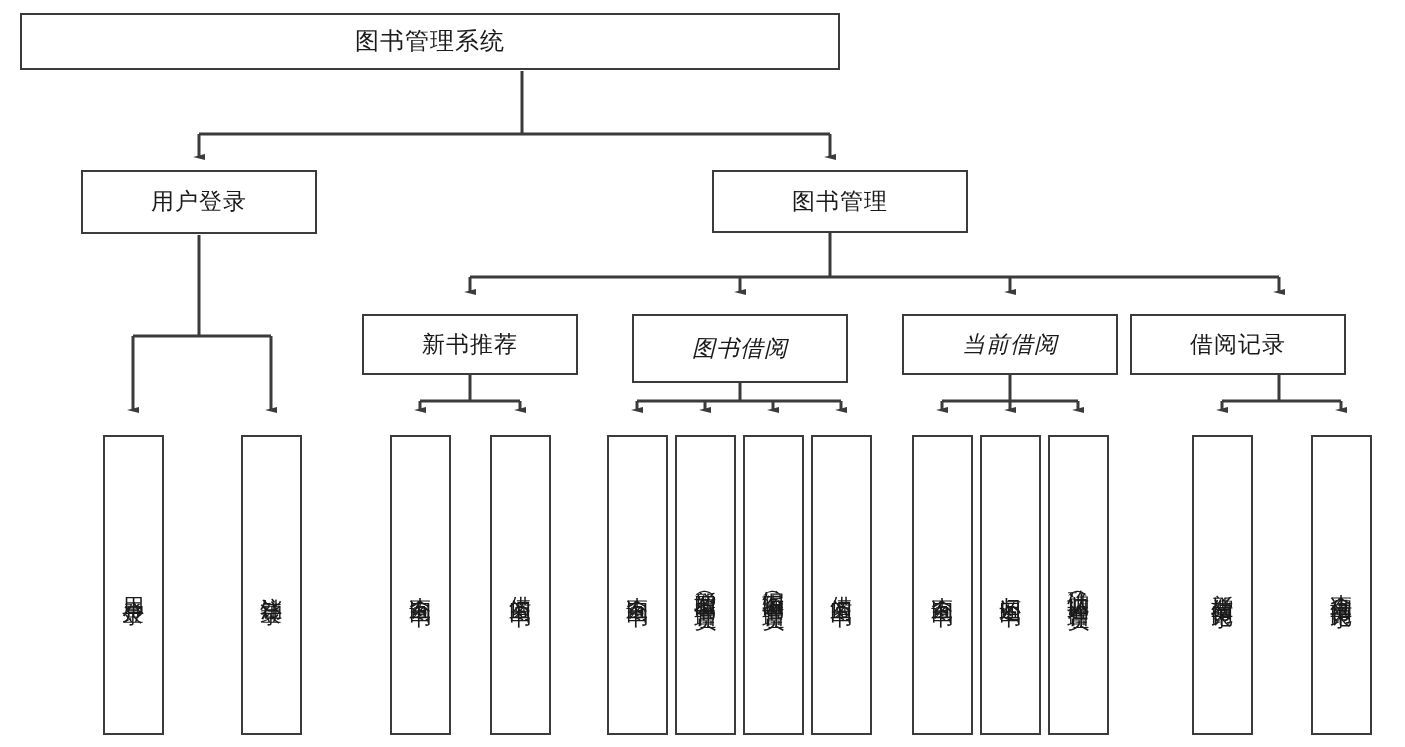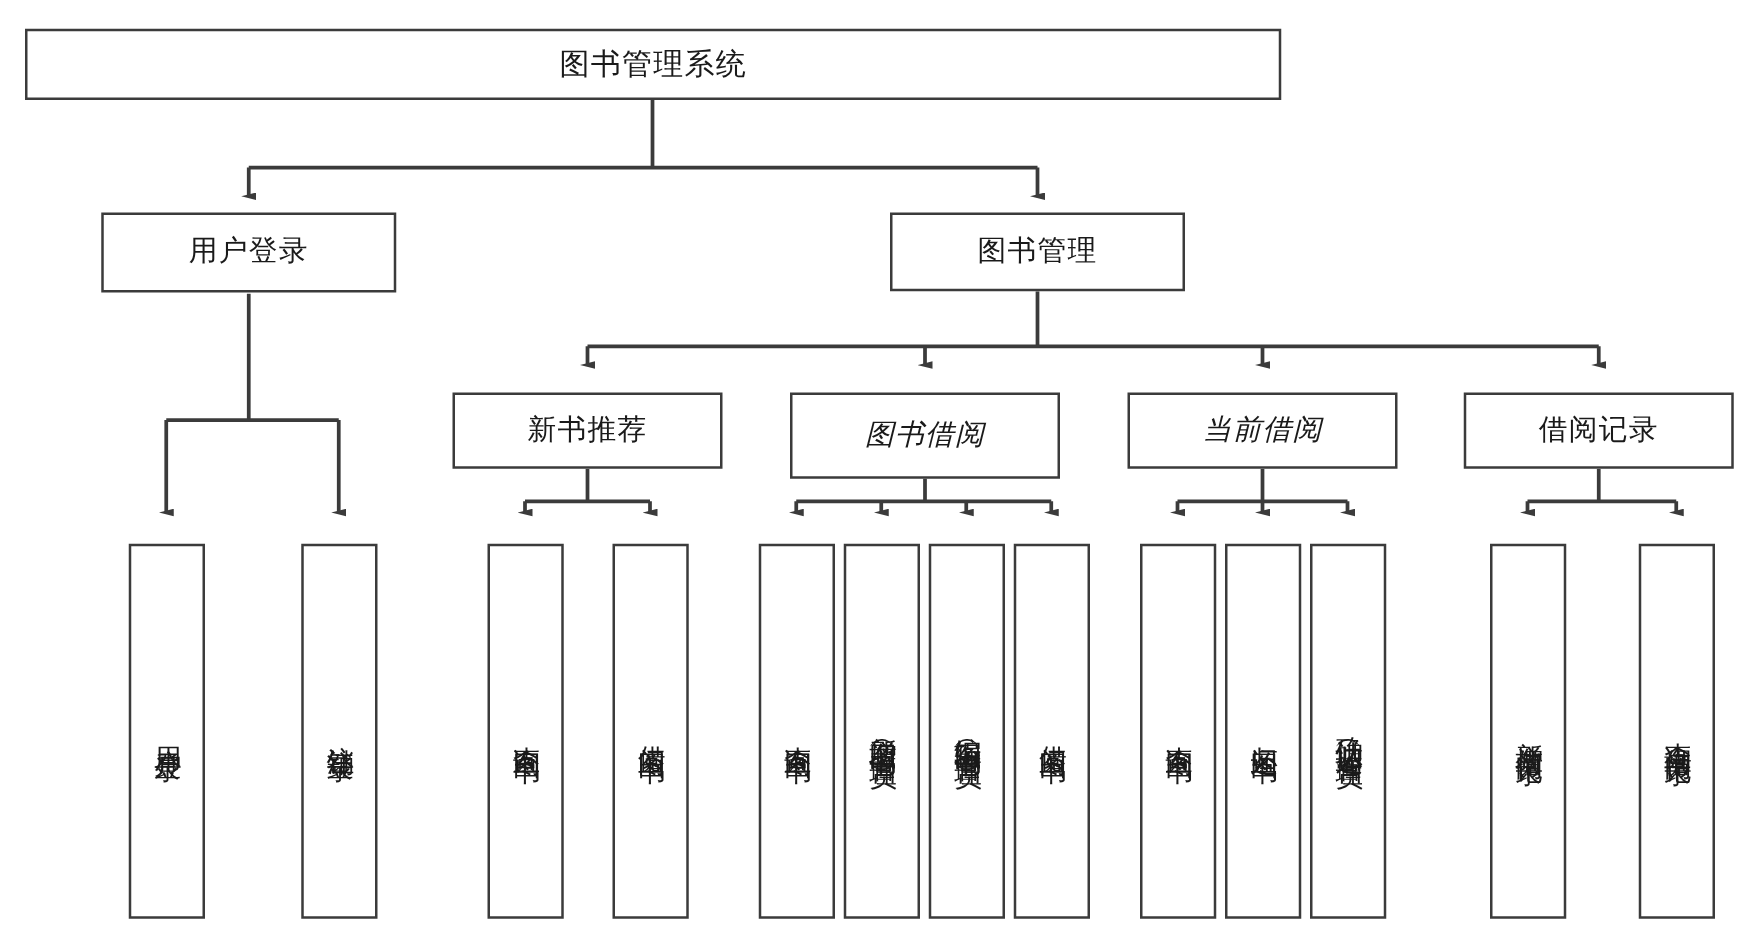--- a/index.html
+++ b/index.html
@@ -125,45 +125,45 @@
       <path d="M1010,401 L1010,410" marker-end="url(#arrow)"></path>
       <path d="M1078,401 L1078,410" marker-end="url(#arrow)"></path>
 
       <path d="M1279,375 L1279,401"></path>
       <path d="M1222,401 L1341,401"></path>
       <path d="M1222,401 L1222,410" marker-end="url(#arrow)"></path>
       <path d="M1341,401 L1341,410" marker-end="url(#arrow)"></path>
     </g>
   </svg>
 
-  <div class="node horiz" id="node-root" style="left:20px; top:23px; width:1005px; height:57px;">
+  <div class="node horiz" id="node-root" style="left:20px; top:13px; width:820px; height:57px;">
     <span class="label">图书管理系统</span>
   </div>
 
   <div class="node horiz" style="left:81px; top:170px; width:236px; height:64px;">
     <span class="label">用户登录</span>
   </div>
 
-  <div class="node horiz" style="left:712px; top:170px; width:236px; height:63px;">
+  <div class="node horiz" style="left:712px; top:170px; width:256px; height:63px;">
     <span class="label">图书管理</span>
   </div>
 
   <div class="node horiz" style="left:362px; top:314px; width:216px; height:61px;">
     <span class="label">新书推荐</span>
   </div>
 
   <div class="node horiz" style="left:632px; top:314px; width:216px; height:69px;font-style:italic;">
     <span class="label">图书借阅</span>
   </div>
 
   <div class="node horiz" style="left:902px; top:314px; width:216px; height:61px;font-style:italic;">
     <span class="label">当前借阅</span>
   </div>
 
-  <div class="node horiz" style="left:1171px; top:314px; width:216px; height:61px;">
+  <div class="node horiz" style="left:1130px; top:314px; width:216px; height:61px;">
     <span class="label">借阅记录</span>
   </div>
 
   <div class="node vert" style="left:103px; top:435px; width:61px; height:300px;">
     <span class="label">用户登录</span>
   </div>
 
   <div class="node vert" style="left:241px; top:435px; width:61px; height:300px;">
     <span class="label">注销登录</span>
   </div>

